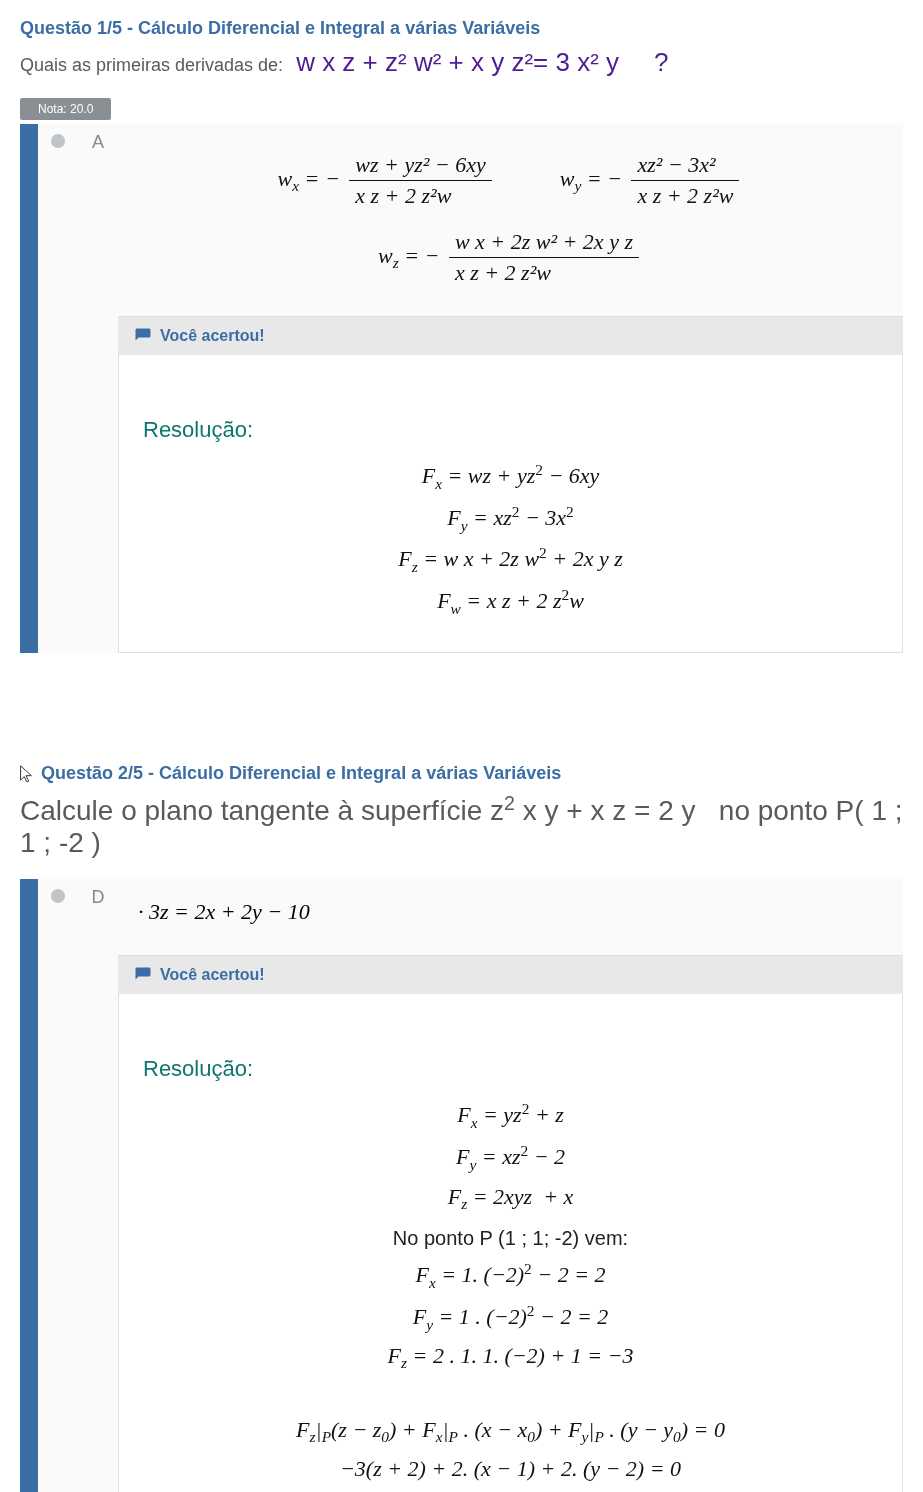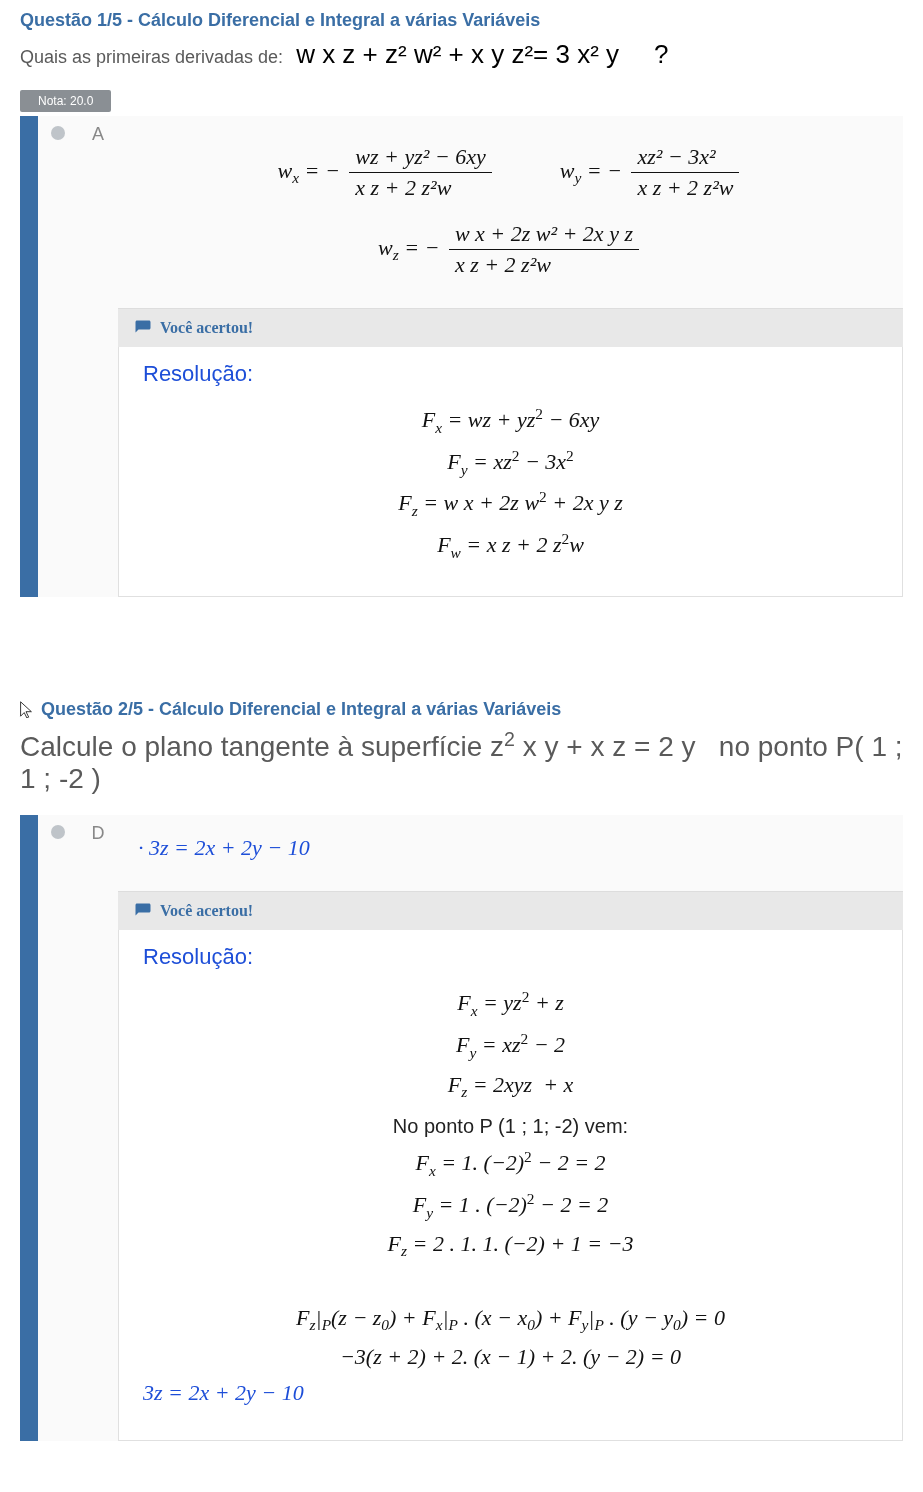--- a/index.html
+++ b/index.html
@@ -7,29 +7,30 @@
     font-family: Arial, Helvetica, sans-serif;
     background: #fff;
     width: 923px;
     padding: 10px 20px;
     color: #333;
   }
   .q-title {
     color: #3a6ea5;
     font-weight: bold;
     font-size: 18px;
+    margin-top: 8px;
     margin-bottom: 8px;
   }
   .q-prompt {
     color: #5a5a5a;
     font-size: 18px;
     margin-bottom: 20px;
   }
   .q-prompt .math-big {
-    color: #000000;
+    color: #4c1d95;
     font-family: Arial, sans-serif;
     font-size: 26px;
     margin-left: 8px;
   }
   .nota-badge {
     display: inline-block;
     background: #8a8f94;
     color: #fff;
     font-size: 12px;
     padding: 4px 18px;
@@ -76,52 +77,52 @@
     background: #e8e8e8;
     color: #3a6ea5;
     font-size: 16px;
     font-weight: bold;
     padding: 10px 16px;
     margin-left: 80px;
     border-top: 1px solid #ddd;
     display: flex;
     align-items: center;
     gap: 8px;
-    font-family: Liberation Serif, serif;
   }
   .feedback-bar .comment-icon {
     width: 18px; height: 18px;
     display:inline-block;
   }
   .resolution-box {
     background: #fff;
     margin-left: 80px;
     padding: 14px 24px 24px 24px;
     border: 1px solid #e0e0e0;
     border-top: none;
   }
   .resolution-label {
     font-size: 22px;
-    color: #1d4ed8;
+    color: #0f766e;
     margin-bottom: 18px;
+    margin-top: 48px;
   }
   .math-center {
     text-align: center;
     font-family: "Cambria Math", "Times New Roman", serif;
     font-size: 22px;
     font-style: italic;
     color: #111;
     margin: 10px 12px;
   }
   .math-left {
     text-align: left;
     font-family: "Cambria Math", "Times New Roman", serif;
     font-size: 22px;
     font-style: italic;
-    color: #1d4ed8;
+    color: #000000;
     margin: 10px 0;
   }
   .sub { font-size: 0.7em; vertical-align: sub; font-style: italic; }
   .sup { font-size: 0.7em; vertical-align: super; font-style: normal; }
   .frac {
     display: inline-block;
     vertical-align: middle;
     text-align: left;
     margin: 0 4px;
   }

